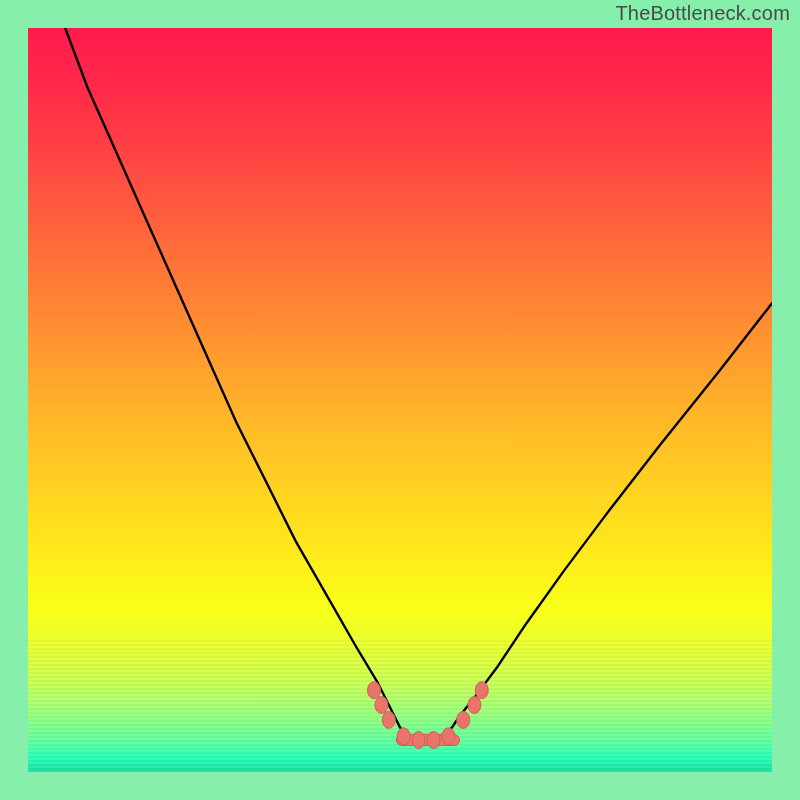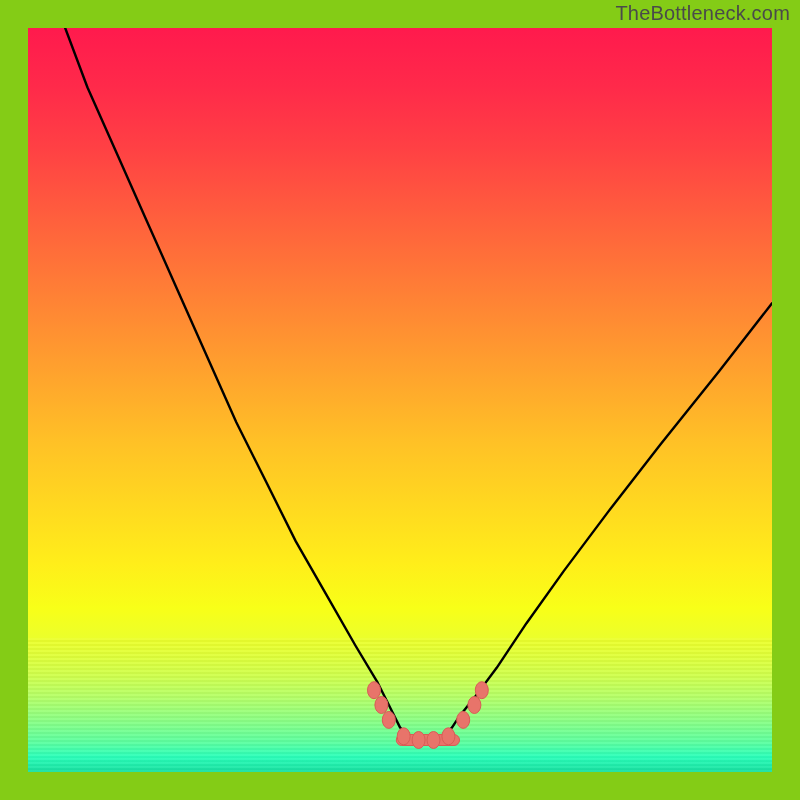--- a/index.html
+++ b/index.html
@@ -8,21 +8,21 @@
     width: 800px;
     height: 800px;
     overflow: hidden;
     background: #000;
     font-family: Arial, Helvetica, sans-serif;
   }
   .outer {
     position: relative;
     width: 800px;
     height: 800px;
-    background: #84cc16;
+    background: #86efac;
   }
   .plot-box {
     position: absolute;
     left: 28px;
     top: 28px;
     width: 744px;
     height: 744px;
     overflow: hidden;
   }
   .gradient {

